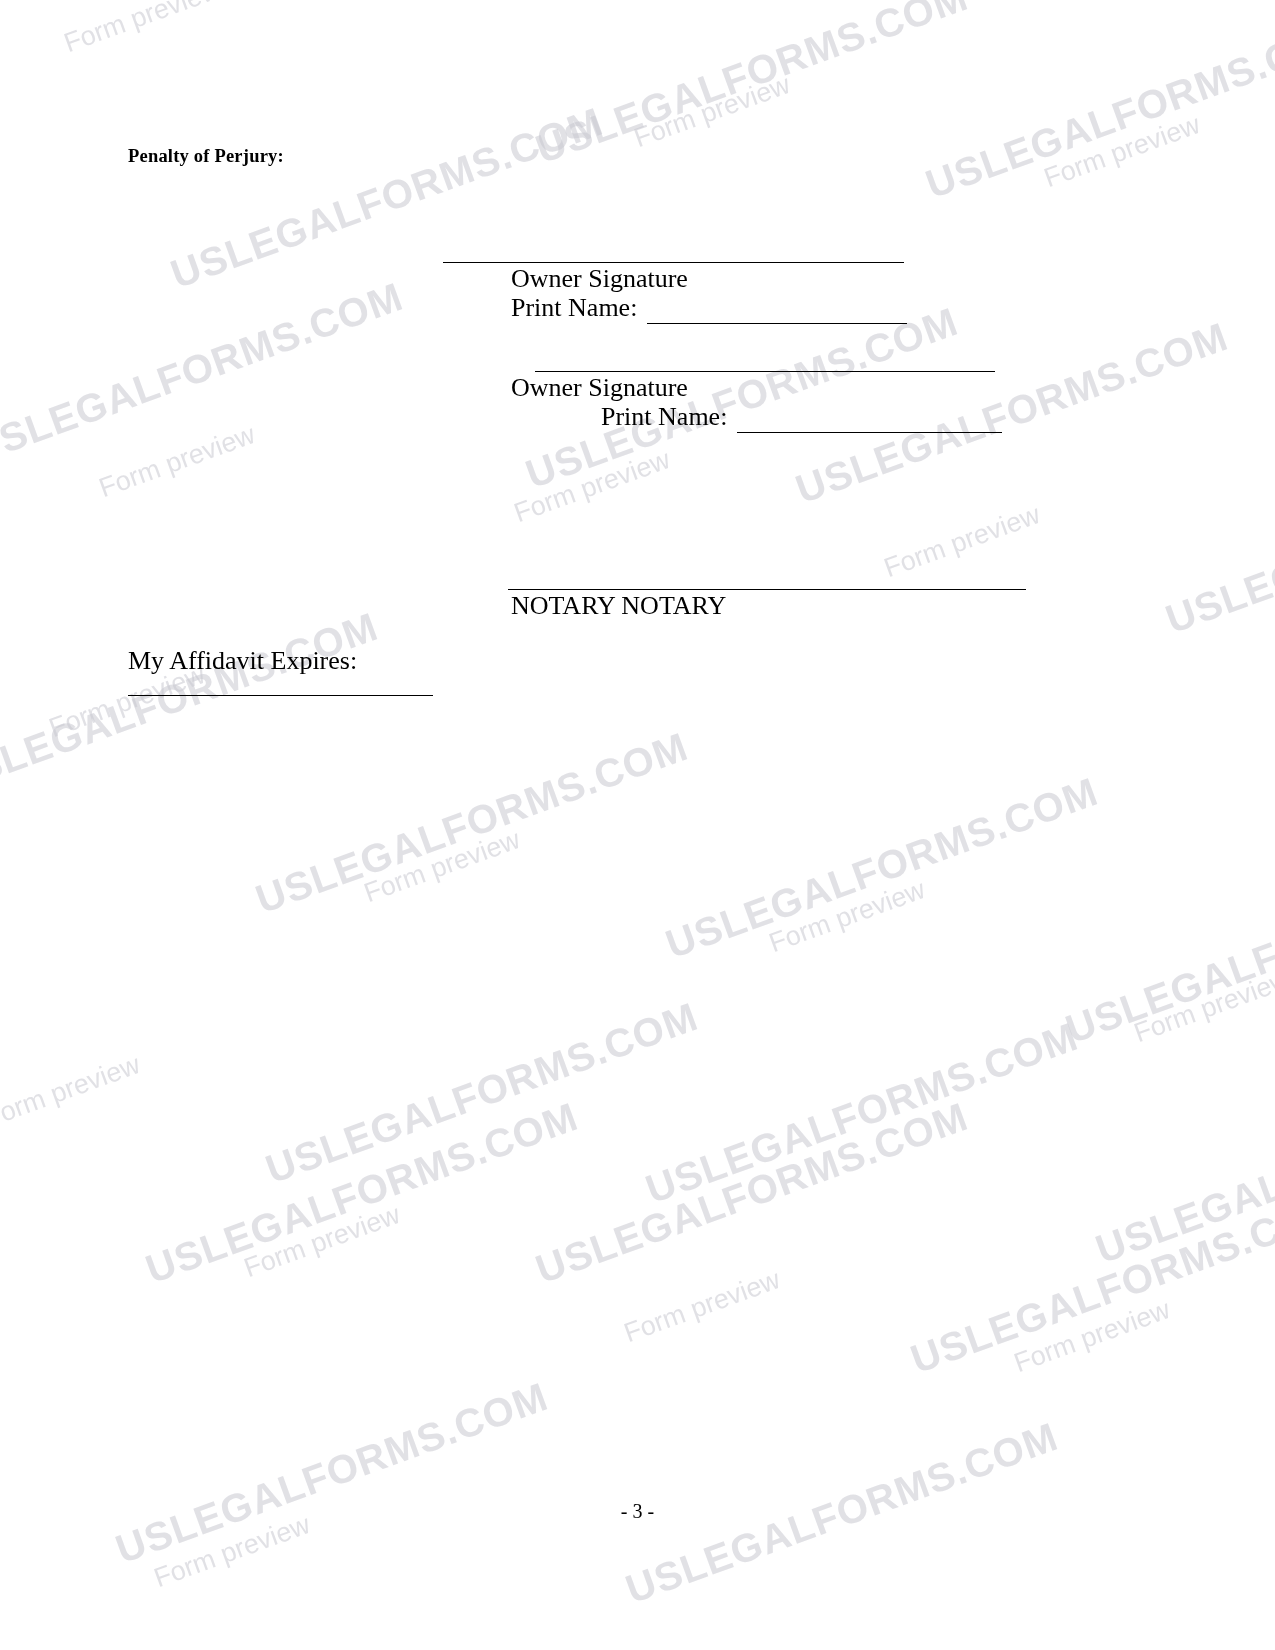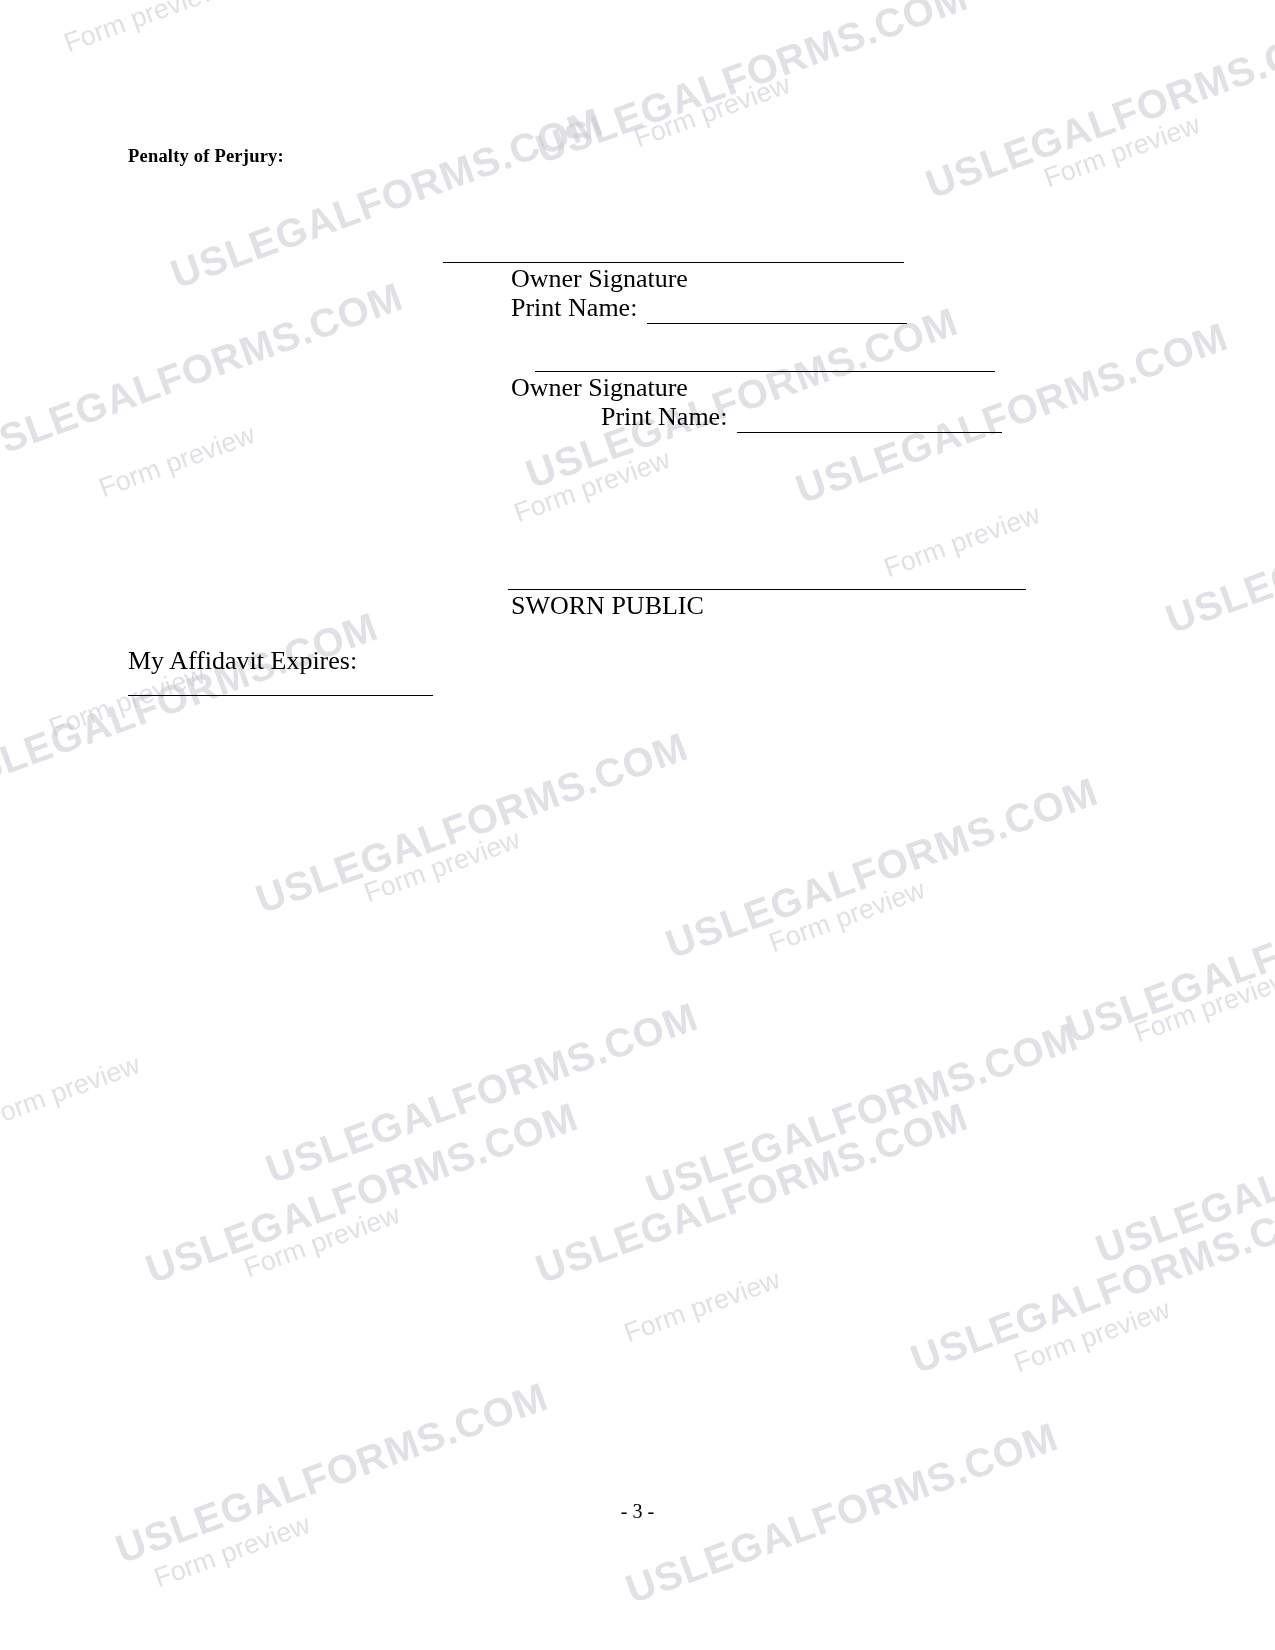--- a/index.html
+++ b/index.html
@@ -165,21 +165,21 @@
     </div>
 
     <div class="rule" style="left:535px; top:371px; width:460px;"></div>
     <div class="blk big-text" style="left:511px; top:373px;">Owner Signature</div>
     <div class="blk big-text" style="left:601px; top:402px;">
       <span>Print Name:</span><span class="inline-blank" style="width:265px; margin-left:10px;">&nbsp;</span>
     </div>
 
 
     <div class="rule" style="left:508px; top:589px; width:518px;"></div>
-    <div class="blk big-text" style="left:511px; top:591px;">SWORN PUBLIC</div>
+    <div class="blk big-text" style="left:511px; top:591px;">NOTARY NOTARY</div>
 
     <div class="blk big-text" style="left:128px; top:646px;">My Affidavit Expires:</div>
     <div class="rule" style="left:128px; top:695px; width:305px;"></div>
 
     <div class="page-number" style="top:1500px;">- 3 -</div>
 
   </div>
 </div>
 
 </body></html>

